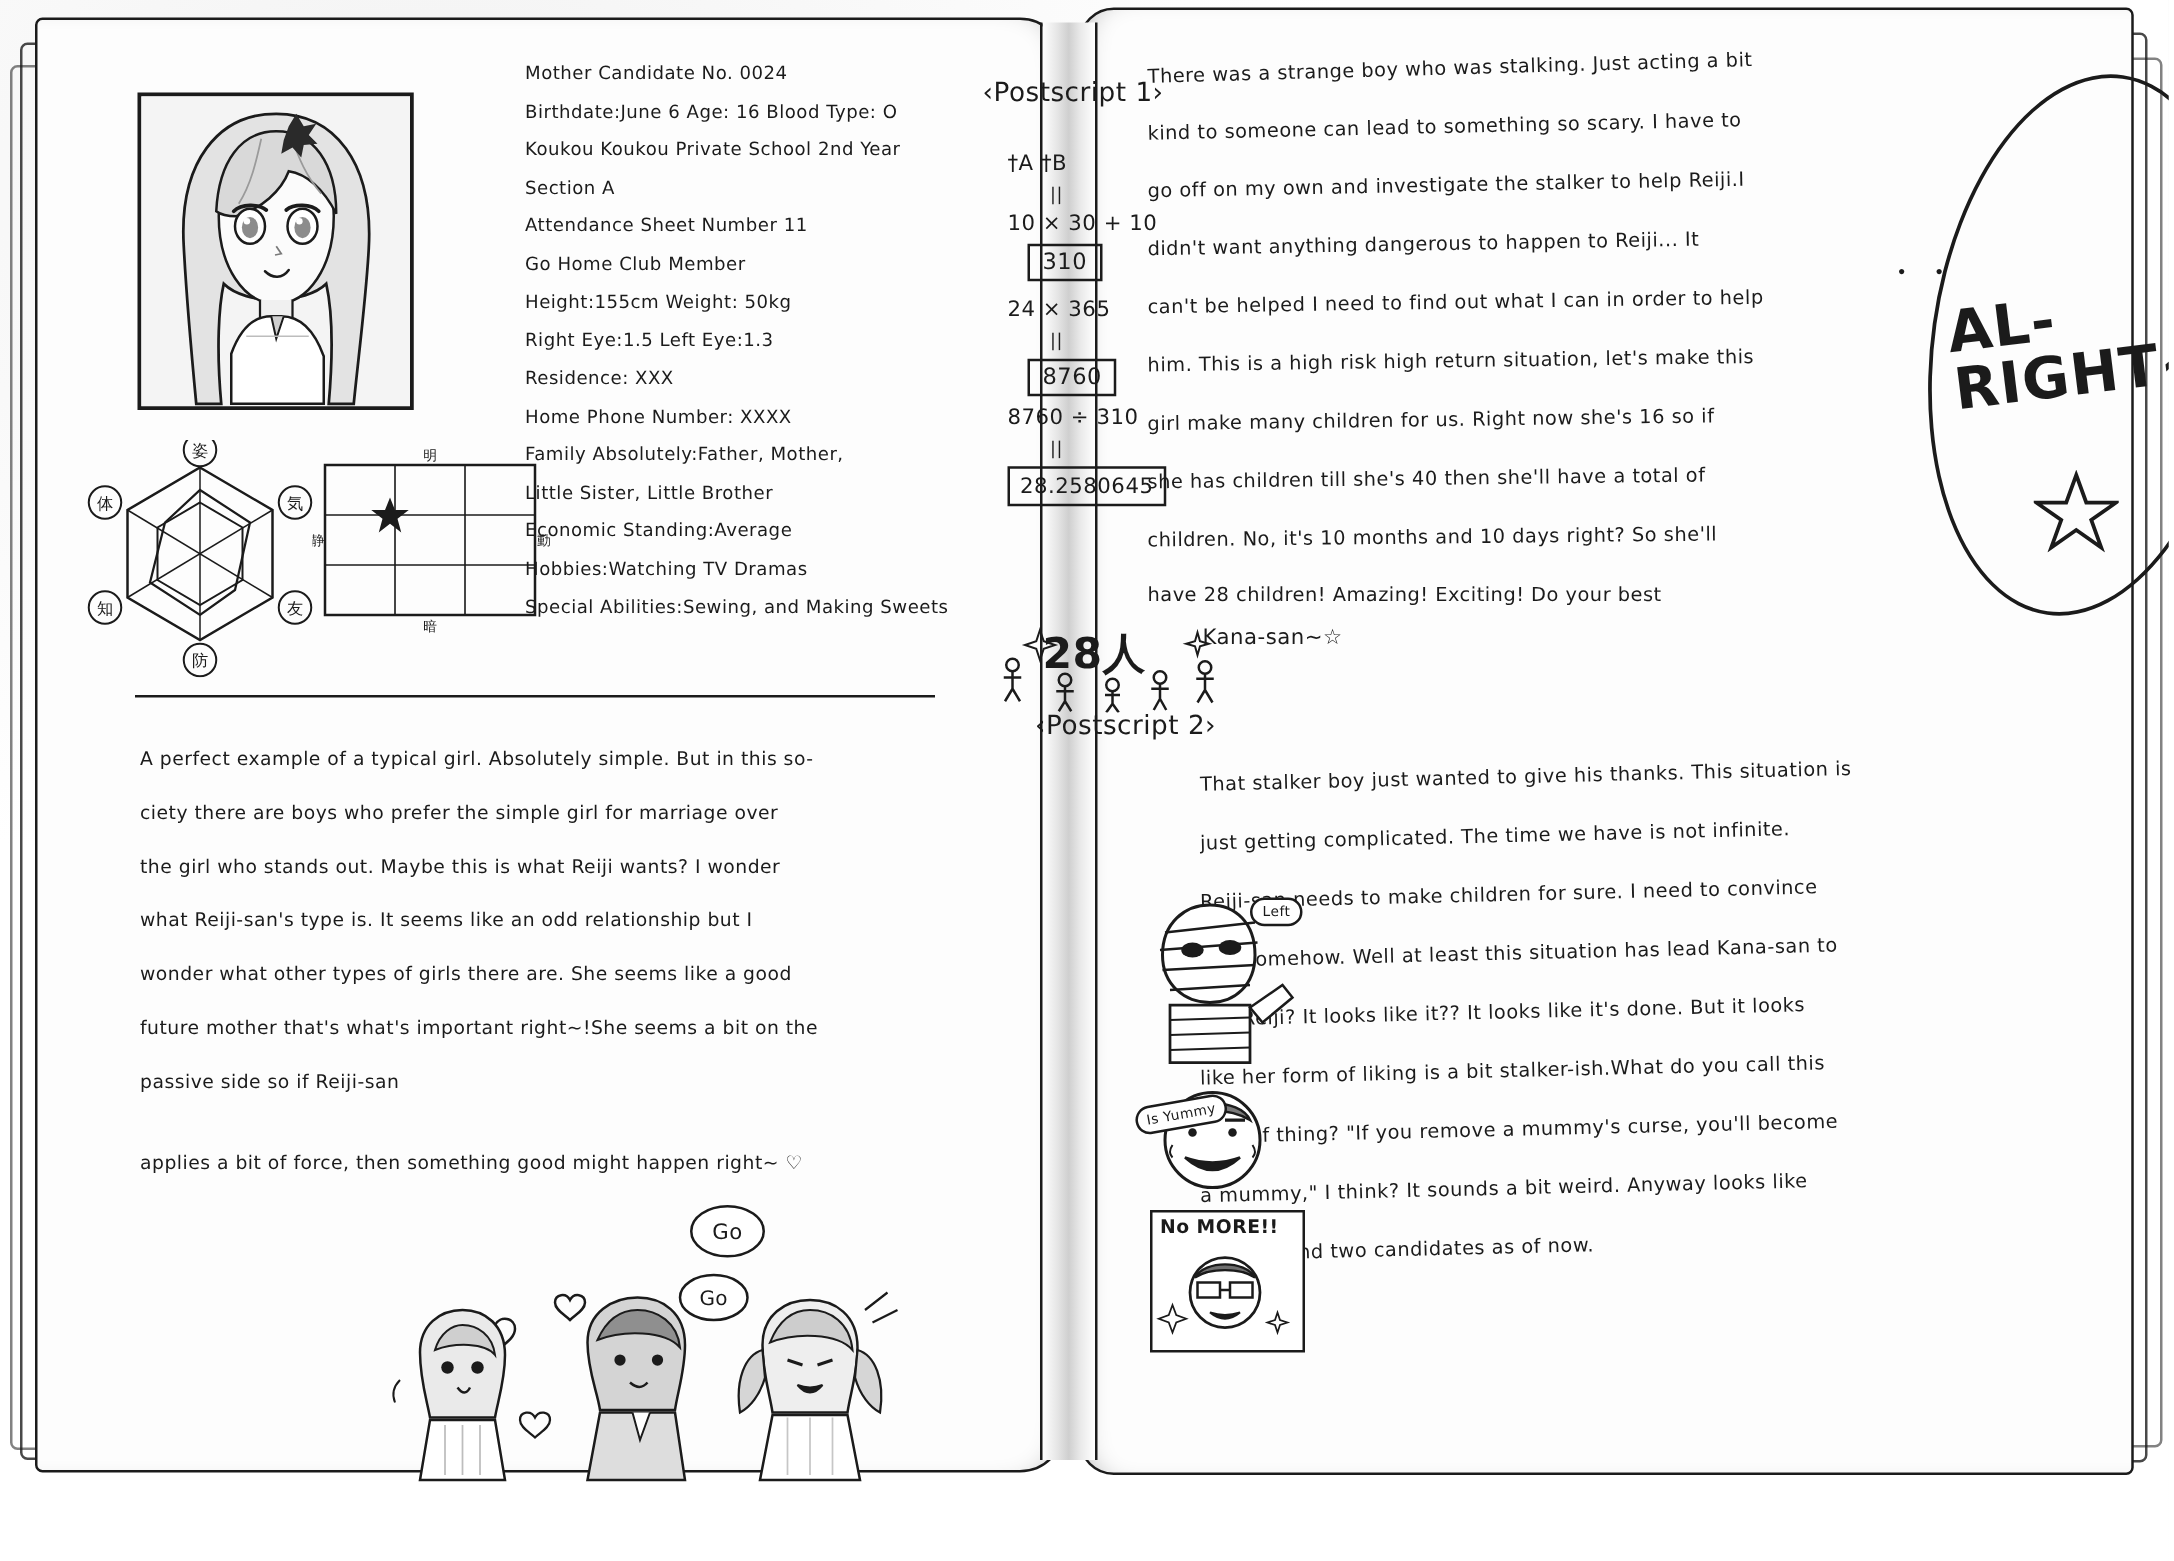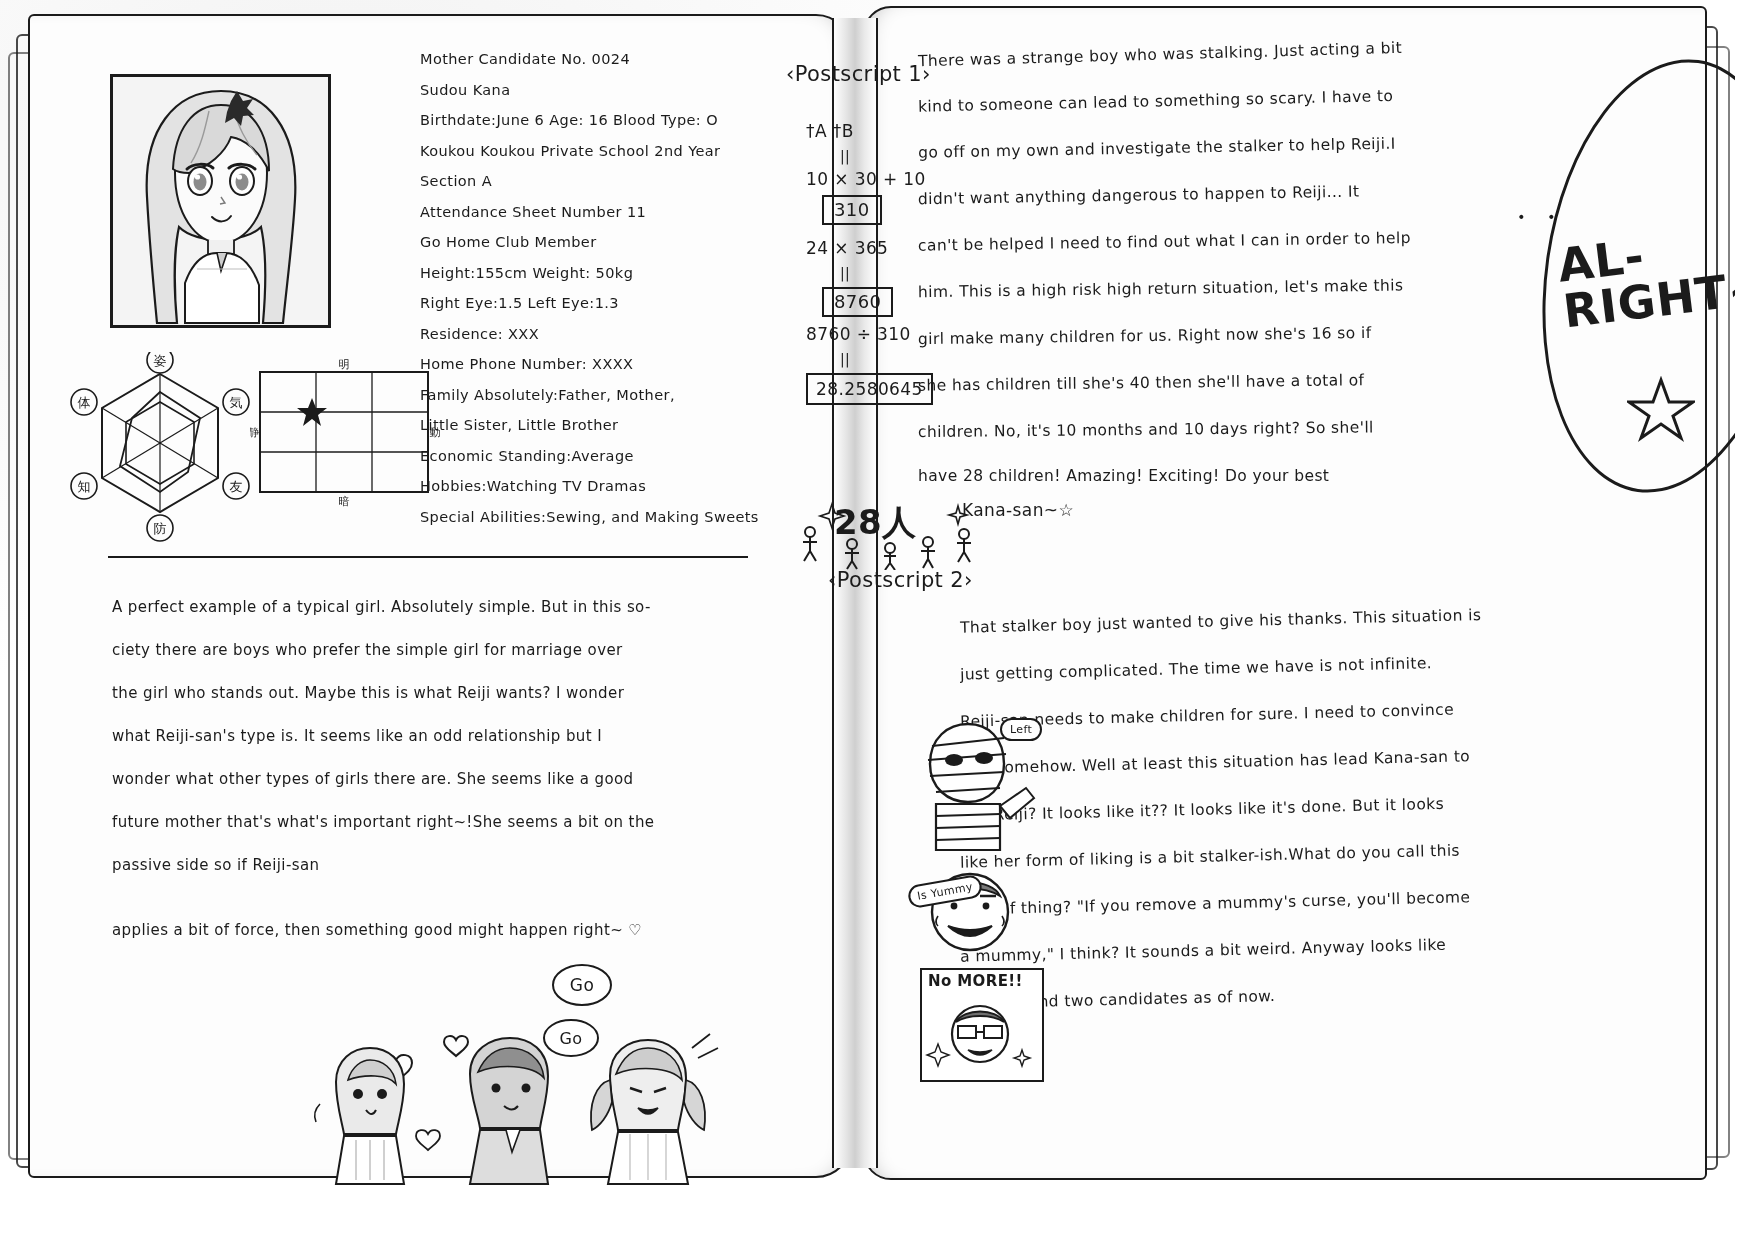--- a/index.html
+++ b/index.html
@@ -181,21 +181,20 @@
 
       <path d="M95 163 l0 16 l26 0 l0 -16" fill="#f0f0f0" stroke="#1b1b1b" stroke-width="1.8"></path>
       <path d="M72 206 C80 184 92 176 104 176 L112 176 C126 176 138 186 146 208 L146 246 L72 246Z" fill="#ffffff" stroke="#1b1b1b" stroke-width="2"></path>
       <path d="M104 176 l4 18 l6 -18" fill="#cfcfcf" stroke="#1b1b1b" stroke-width="1.6"></path>
       <path d="M84 192 L134 192" stroke="#bdbdbd" stroke-width="1.2"></path>
     </svg>
   </div>
 
   <div class="profile-lines hand">
     <div>Mother Candidate No. 0024</div>
-    <div>Sudou Kana</div>
     <div>Birthdate:June 6  Age: 16  Blood Type: O</div>
     <div>Koukou Koukou Private School 2nd Year</div>
     <div>Section A</div>
     <div>Attendance Sheet Number 11</div>
     <div>Go Home Club Member</div>
     <div>Height:155cm Weight: 50kg</div>
     <div>Right Eye:1.5 Left Eye:1.3</div>
     <div>Residence: XXX</div>
     <div>Home Phone Number: XXXX</div>
     <div>Family Absolutely:Father, Mother,</div>

